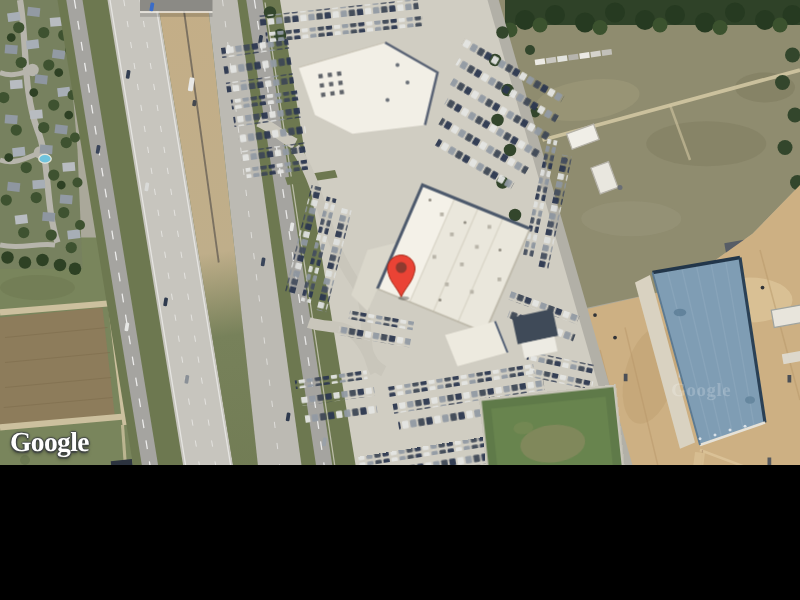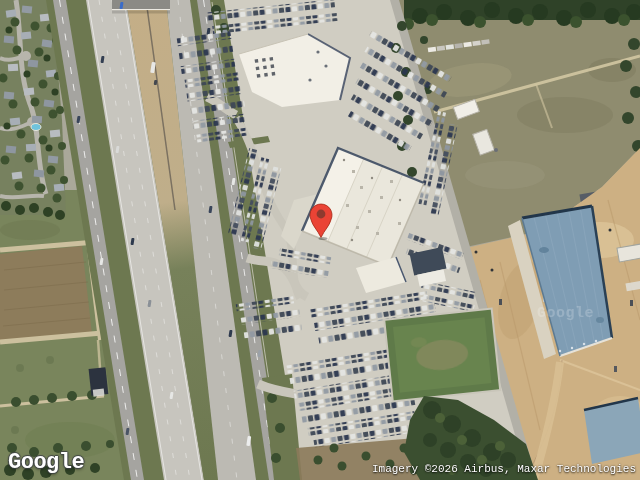--- a/index.html
+++ b/index.html
@@ -1,16 +1,16 @@
 <!DOCTYPE html>
 <html style="--pin-color: #EA4335; --pin-inner-color: #8E3A2F; --logo-color: #FFFFFF; --attribution-color: #FFFFFF;"><head>
 <meta charset="utf-8">
 <style>
   html,body{margin:0;padding:0;background:#000;}
-  .stage{position:relative;width:640px;height:480px;overflow:hidden;font-family:Liberation Mono, monospace;background:#ec4899;}
+  .stage{position:relative;width:640px;height:372px;overflow:hidden;font-family:Liberation Serif, serif;background:#ec4899;}
   .stage svg{position:absolute;inset:0;display:block;}
   .google-logo{
     position:absolute;left:8px;bottom:5px;
     font-size:22px;font-weight:700;letter-spacing:-0.5px;
     color:var(--logo-color,#fff);
     text-shadow:-1px 0 1px rgba(60,64,67,.85),1px 0 1px rgba(60,64,67,.85),
                  0 -1px 1px rgba(60,64,67,.85),0 1px 1px rgba(60,64,67,.85),
                  0 2px 3px rgba(0,0,0,.35);
     user-select:none;cursor:pointer;
   }
@@ -631,14 +631,13 @@
   </g>
 
   <g>
     <ellipse cx="323" cy="238.5" rx="4.5" ry="1.6" fill="#000" opacity=".3"></ellipse>
     <path d="M321,237.5 C317.4,229.8 312.6,226.1 310.9,219.4 A 11,11 0 1 1 331.1,219.4 C329.4,226.1 324.6,229.8 321,237.5 Z" style="fill:var(--pin-color,#EA4335)" stroke="#a52714" stroke-width="0.8" opacity="1"></path>
     <circle cx="321" cy="214" r="4.4" style="fill:var(--pin-inner-color,#8E3A2F)"></circle>
   </g>
 </svg>
 
 <div class="google-logo">Google</div>
-<div class="attribution">Imagery ©2026 Airbus, Maxar Technologies</div>
 </div>
 
 </body></html>

